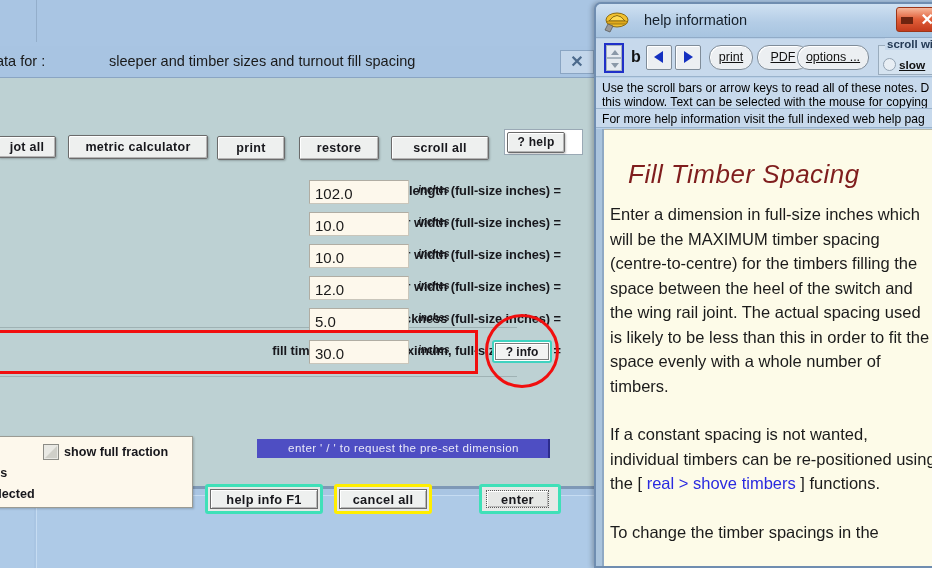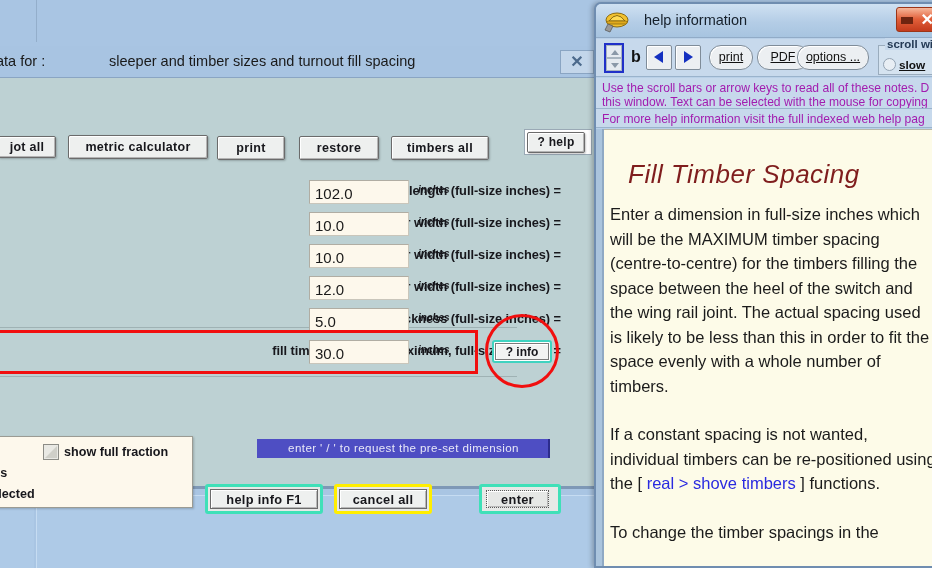--- a/index.html
+++ b/index.html
@@ -88,21 +88,21 @@
     white-space: nowrap;
     letter-spacing: .3px;
   }
   .tb-jotall  { left: 37px;  top: 90px; width: 58px; height: 22px; line-height: 20px; }
   .tb-metric  { left: 107px; top: 89px; width: 140px; height: 24px; line-height: 22px; }
   .tb-paste   { left: 256px; top: 90px; width: 68px; height: 24px; line-height: 22px; }
   .tb-restore { left: 338px; top: 90px; width: 80px; height: 24px; line-height: 22px; }
   .tb-restall { left: 430px; top: 90px; width: 98px; height: 24px; line-height: 22px; }
 
   .help-btn-wrap {
-    position: absolute; left: 563px; top: 83px; width: 68px; height: 26px;
+    position: absolute; left: 543px; top: 83px; width: 79px; height: 26px;
     background: #ffffff; border: 1px solid #9aa9b5;
   }
   .tb-help {
     position: absolute; left: 2px; top: 2px; width: 58px; height: 21px;
     line-height: 19px; font-size: 12px;
     background: #eef0ef;
   }
 
   
   .field-row { position: absolute; left: 0; width: 600px; height: 26px; }
@@ -343,21 +343,21 @@
   }
 
   
   .hw-notes {
     position: absolute; left: 0; top: 74px; width: 346px; height: 50px;
     background: #c7d9ec;
     border-bottom: 1px solid #9ab3cc;
   }
   .hw-note-line {
     position: absolute; left: 6px;
-    font-size: 12.1px; color: #a21caf; white-space: nowrap;
+    font-size: 12.1px; color: #000000; white-space: nowrap;
   }
   .hw-note1 { top: 3px; }
   .hw-note2 { top: 17px; }
   .hw-note3 { top: 34px; }
   .hw-notes-sep {
     position: absolute; left: 0; top: 30px; width: 346px; height: 1px;
     background: #9ab3cc;
   }
 
   
@@ -408,21 +408,21 @@
       <span class="dlg-title-main">sleeper and timber sizes and turnout fill spacing</span>
       <div class="dlg-close">✕</div>
     </div>
 
     <div class="toolbar"></div>
 
     <div class="btn tb-jotall">jot all</div>
     <div class="btn tb-metric">metric calculator</div>
     <div class="btn tb-paste">print</div>
     <div class="btn tb-restore">restore</div>
-    <div class="btn tb-restall">timbers all</div>
+    <div class="btn tb-restall">scroll all</div>
 
     <div class="help-btn-wrap">
       <div class="btn tb-help">? help</div>
     </div>
 
     <div class="hl-band"></div>
 
     <div class="field-row" style="top:134px">
       <div class="field-label">plain-sleeper length (full-size inches)  =</div>
       <input class="field-input" type="text" value="102.0" style="">

